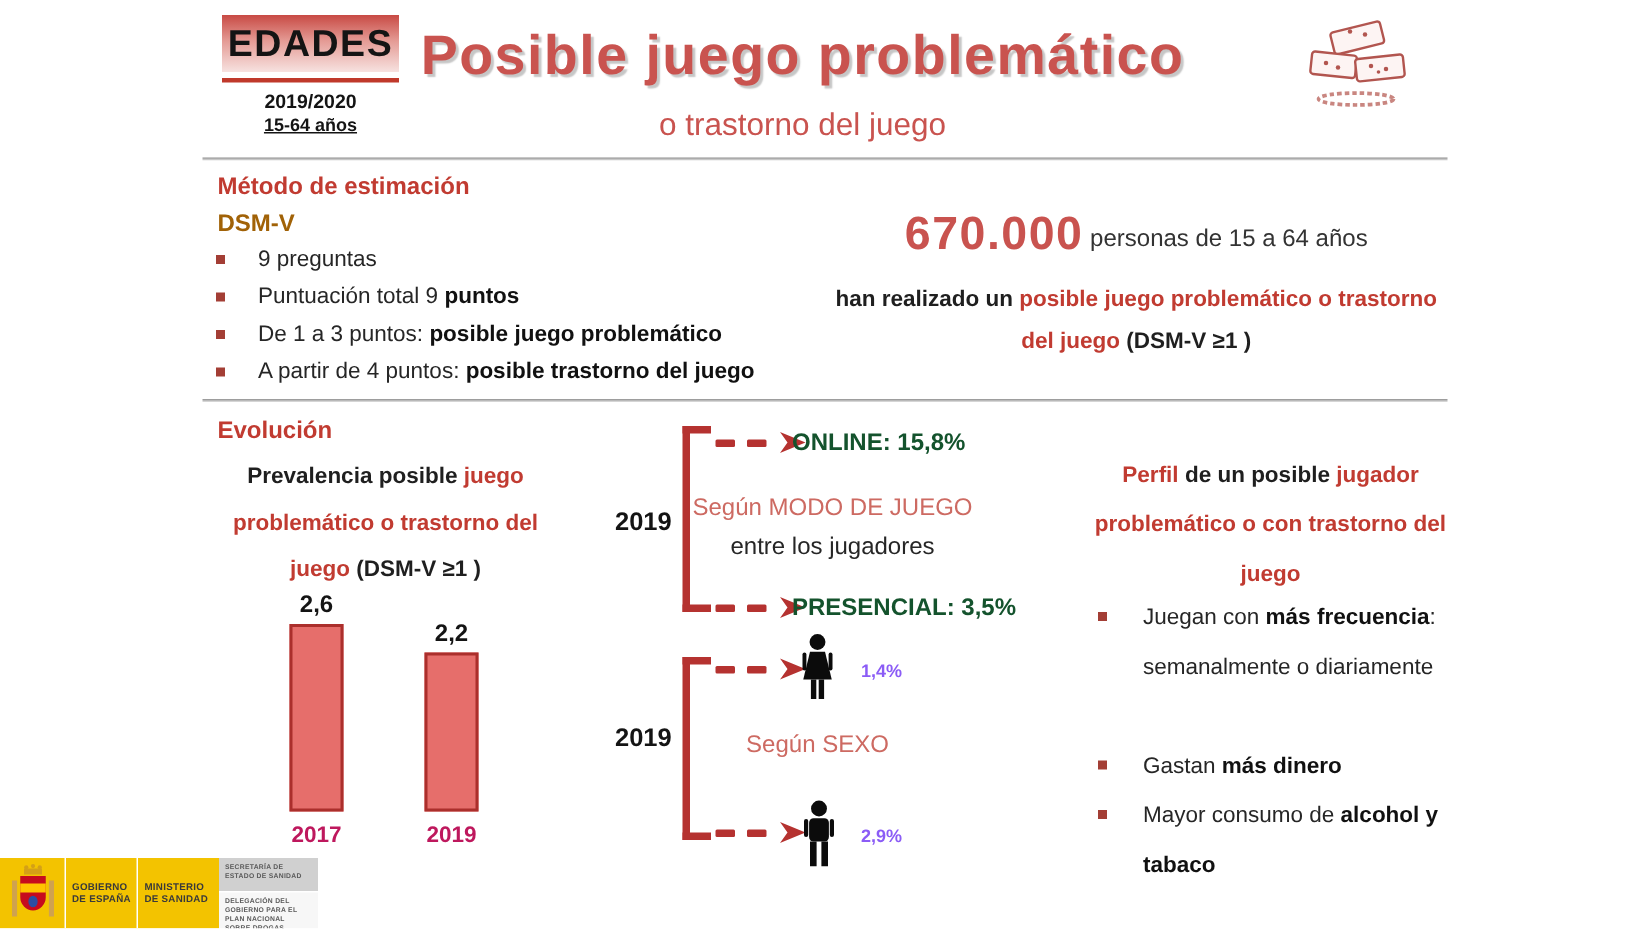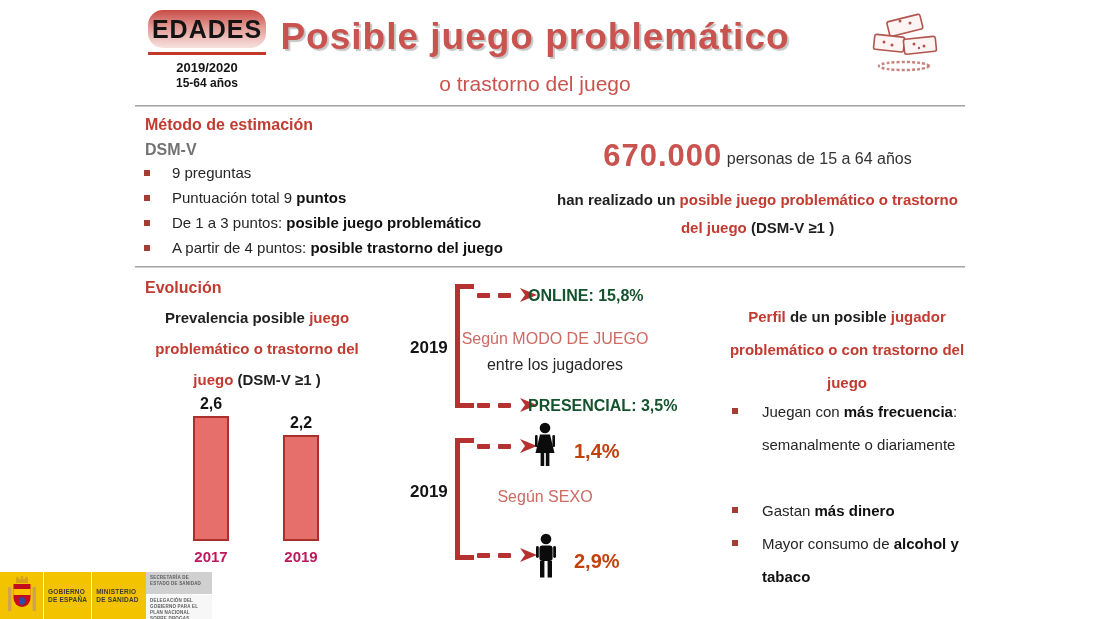--- a/index.html
+++ b/index.html
@@ -5,36 +5,36 @@
   html,body{margin:0;padding:0;background:#fff;}
   .slide{position:relative;width:1100px;height:619px;background:#ffffff;overflow:hidden;
          font-family:"Liberation Sans",sans-serif;color:#262626;}
   .abs{position:absolute;}
   .red{color:#c13b31;text-align:right;}
   .dark{color:#1f1f1f;}
 
   
   .edades-box{left:148px;top:10px;width:118px;height:38px;
     background:linear-gradient(180deg,#c84a44 0%,#e49a94 45%,#f7e2e0 100%);
-    display:flex;align-items:center;justify-content:center;border-radius:15px;}
+    display:flex;align-items:center;justify-content:center;}
   .edades-box span{font-size:25px;font-weight:bold;color:#141414;letter-spacing:1px;}
   .edades-underline{left:148px;top:52px;width:118px;height:3px;background:#c0392b;}
   .edades-period{left:148px;top:60px;width:118px;text-align:center;font-size:13px;font-weight:bold;color:#141414;}
-  .edades-ages{left:148px;top:76px;width:118px;text-align:center;font-size:12px;font-weight:bold;color:#141414;}
+  .edades-ages{left:148px;top:76px;width:118px;text-align:center;font-size:12px;font-weight:bold;color:#141414;text-decoration:underline;}
   .title{left:250px;top:16px;width:570px;text-align:center;font-size:37px;font-weight:bold;
          color:#c9534f;letter-spacing:1px;text-shadow:2px 2px 1px #c6c6c6;}
   .subtitle{left:250px;top:72px;width:570px;text-align:center;font-size:21px;color:#c9534f;}
   .dice{left:862px;top:10px;}
 
   .sep{left:135px;width:830px;height:2px;background:linear-gradient(180deg,#8f8f8f,#e3e3e3);}
   .sep1{top:105px;} .sep2{top:266px;}
 
   
   .method-heading{left:145px;top:116px;font-size:16px;font-weight:bold;color:#c13b31;}
-  .method-sub{left:145px;top:141px;font-size:16px;font-weight:bold;color:#737373;}
+  .method-sub{left:145px;top:141px;font-size:16px;font-weight:bold;color:#a16207;}
   .method-row{position:absolute;left:142px;width:400px;display:flex;font-size:15px;}
   .sq{width:6px;height:6px;background:#a33e35;margin:6px 22px 0 2px;flex:none;}
   .method-row b{font-weight:bold;color:#111;}
 
   
   .headline{left:545px;top:138px;width:425px;text-align:center;}
   .hl1{font-size:16px;color:#333;margin-bottom:12px;}
   .hl-num{font-size:31px;font-weight:bold;color:#c9534f;letter-spacing:1px;vertical-align:-2px;margin-top:32px;}
   .hl2,.hl3{font-size:15px;line-height:28px;}
   .hl2 b,.hl3 b{font-weight:bold;}
@@ -49,21 +49,21 @@
   .cat{position:absolute;top:160px;width:56px;text-align:center;font-size:15px;font-weight:bold;color:#be185d;}
 
   
   .year{font-size:17px;font-weight:bold;color:#141414;}
   .bracket{width:14px;border:5px solid #b53230;border-right:none;}
   .dash-arrow{position:absolute;display:flex;align-items:center;}
   .dash{width:13px;height:5px;background:#b53230;border-radius:1px;margin-right:8px;}
   .grp-label{font-size:16px;font-weight:bold;color:#14532d;}
   .center-red{font-size:16px;color:#cd6a62;text-align:center;}
   .center-dark{font-size:16px;color:#262626;text-align:center;}
-  .pct{font-size:20px;font-weight:bold;color:#c2410c;}
+  .pct{font-size:12px;font-weight:bold;color:#8b5cf6;}
 
   
   .profile-title{left:727px;top:300px;width:240px;text-align:center;font-size:15px;font-weight:bold;line-height:33px;}
   .profile-bullet{position:absolute;left:730px;width:238px;display:flex;font-size:15px;line-height:33px;}
   .profile-bullet .sq{margin:13px 24px 0 2px;}
   .profile-bullet b{font-weight:bold;color:#111;}
 
   
   .footer-yellow{left:0;top:572px;width:146px;height:47px;background:#f3c300;display:flex;align-items:center;}
   .gov-block{font-size:6.5px;font-weight:bold;color:#3a3a3a;letter-spacing:.2px;line-height:8px;padding:0 4px;}

